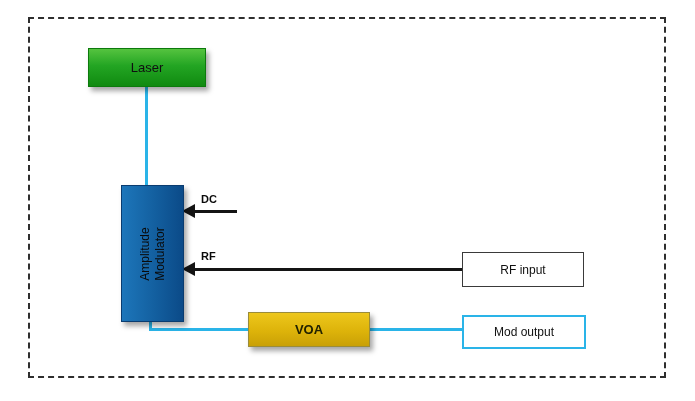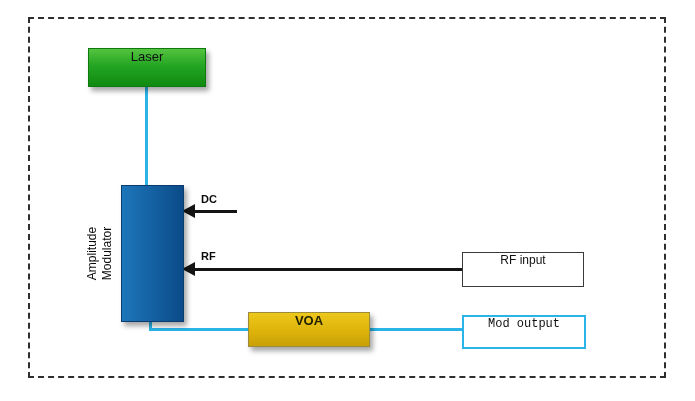--- a/index.html
+++ b/index.html
@@ -20,20 +20,21 @@
     left: 28px;
     top: 17px;
     width: 634px;
     height: 357px;
     border: 2px dashed #2e2e2e;
     background: #ffffff;
   }
   .node {
     position: absolute;
     display: flex;
+    align-items: center;
     justify-content: center;
     font-size: 13px;
     color: #101010;
     text-align: center;
   }
   .laser {
     left: 88px; top: 48px; width: 116px; height: 37px;
     background: linear-gradient(180deg, #55c33f 0%, #23a523 45%, #108a10 100%);
     border: 1px solid #0c7a0c;
     box-shadow: 3px 4px 5px rgba(0,0,0,0.35);
@@ -70,21 +71,20 @@
     left: 462px; top: 252px; width: 120px; height: 33px;
     background: #ffffff;
     border: 1px solid #3a3a3a;
     font-size: 12px;
   }
   .mod-output {
     left: 462px; top: 315px; width: 120px; height: 30px;
     background: #ffffff;
     border: 2px solid #2ab4e8;
     font-size: 12px;
-    font-family: Liberation Mono, monospace;
   }
   .opt-line {
     position: absolute;
     background: #2ab4e8;
   }
   .elec-line {
     position: absolute;
     background: #141414;
   }
   .arrow-head-left {

